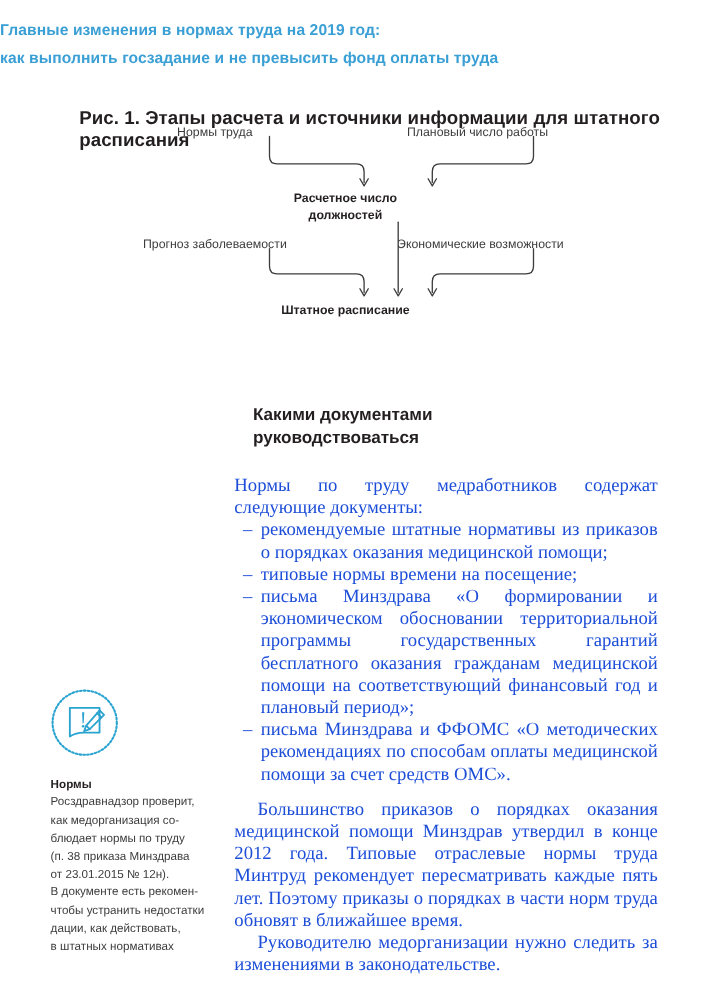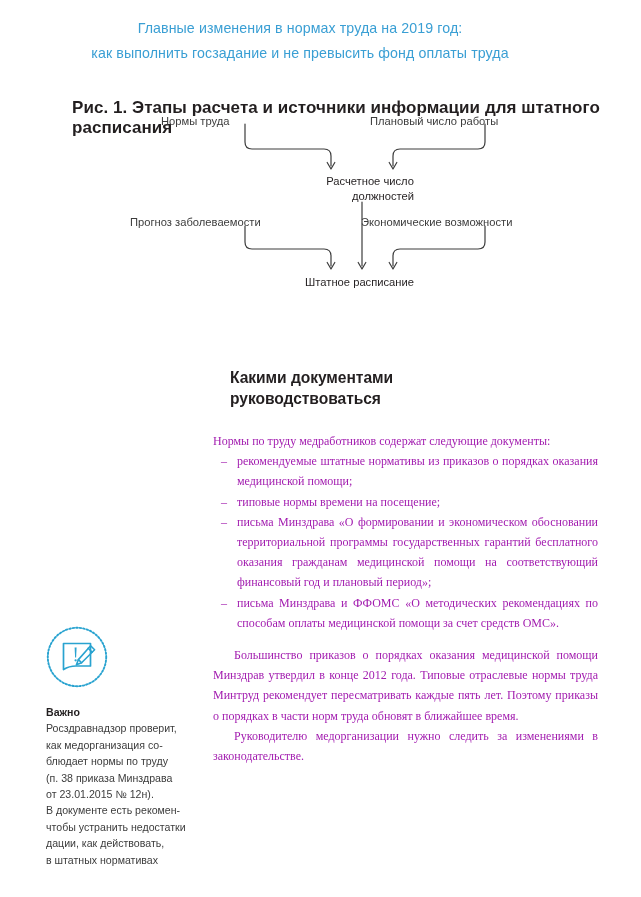--- a/index.html
+++ b/index.html
@@ -14,26 +14,26 @@
     font-family: "Liberation Sans", sans-serif;
     overflow: hidden;
   }
 
   
   .page-header {
     position: absolute;
     left: 0;
     top: 16px;
     width: 600px;
-    text-align: center;
+    text-align: left;
     color: #3a9fd4;
     font-family: "Liberation Sans", sans-serif;
     font-size: 14.2px;
     line-height: 25px;
-    font-weight: 400;
+    font-weight: 700;
     letter-spacing: 0.1px;
   }
   .page-header .hline { display: block; white-space: nowrap; }
 
   
   .figure-caption {
     position: absolute;
     left: 48px;
     top: 98px;
     font-family: "Liberation Sans", sans-serif;
@@ -55,23 +55,23 @@
   .diagram svg { display: block; }
 
   .dg-label {
     position: absolute;
     font-family: "Liberation Sans", sans-serif;
     font-size: 11.2px;
     color: #3c3c3c;
     white-space: nowrap;
   }
   .dg-label.bold {
-    font-weight: normal;
-    color: #231f20;
-    text-align: right;
+    font-weight: bold;
+    color: #231f20;
+    text-align: center;
     line-height: 15px;
   }
 
   
   .section-heading {
     position: absolute;
     left: 230px;
     top: 367px;
     width: 390px;
     font-family: "Liberation Sans", sans-serif;
@@ -82,23 +82,23 @@
     letter-spacing: -0.05px;
   }
 
   
   .body-col {
     position: absolute;
     left: 213px;
     top: 431px;
     width: 385px;
     font-family: "Liberation Serif", serif;
-    font-size: 12px;
+    font-size: 17px;
     line-height: 20.2px;
-    color: #a21caf;
+    color: #1d4ed8;
     text-align: justify;
   }
   .body-col p { margin: 0; }
   .body-col p.indent { text-indent: 21px; }
 
   .bullet-list {
     margin: 0;
     padding: 0;
     list-style: none;
   }
@@ -221,21 +221,21 @@
     <path d="M 28.6 21.6 L 30.6 21.6 L 30.1 31.6 L 29.1 31.6 Z" fill="#29a3d0"></path>
     <circle cx="29.6" cy="34.3" r="1.15" fill="#29a3d0"></circle>
 
     <g stroke="#29a3d0" stroke-width="1.6" fill="none" stroke-linejoin="round" stroke-linecap="round">
       <path d="M 44.6 19.8 L 48.6 23.8 L 35.6 36.8 L 30.4 38.8 L 32.4 33.6 Z"></path>
       <path d="M 42.2 22.2 L 46.2 26.2"></path>
       <path d="M 32.4 33.6 L 35.6 36.8"></path>
     </g>
   </svg>
 
-  <div class="callout-title">Важно</div>
+  <div class="callout-title">Нормы</div>
 
   <div class="callout-body">
     <span class="cline">Росздравнадзор проверит,</span>
     <span class="cline">как медорганизация со-</span>
     <span class="cline">блюдает нормы по труду</span>
     <span class="cline">(п. 38 приказа Минздрава</span>
     <span class="cline">от 23.01.2015 № 12н).</span>
     <span class="cline">В документе есть рекомен-</span>
     <span class="cline">чтобы устранить недостатки</span>
     <span class="cline">дации, как действовать,</span>

